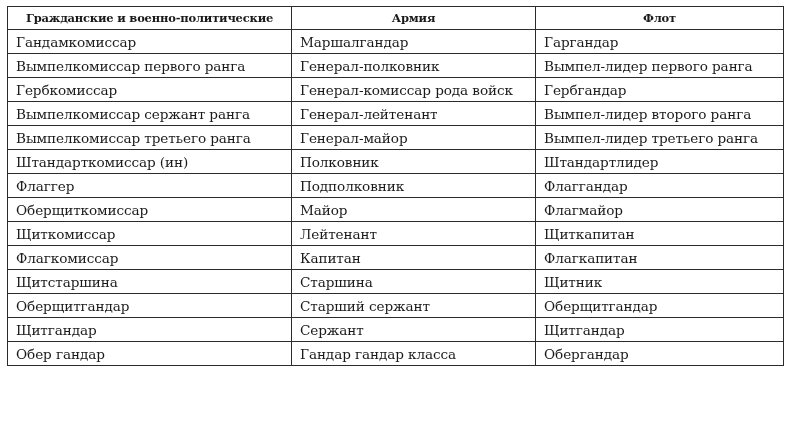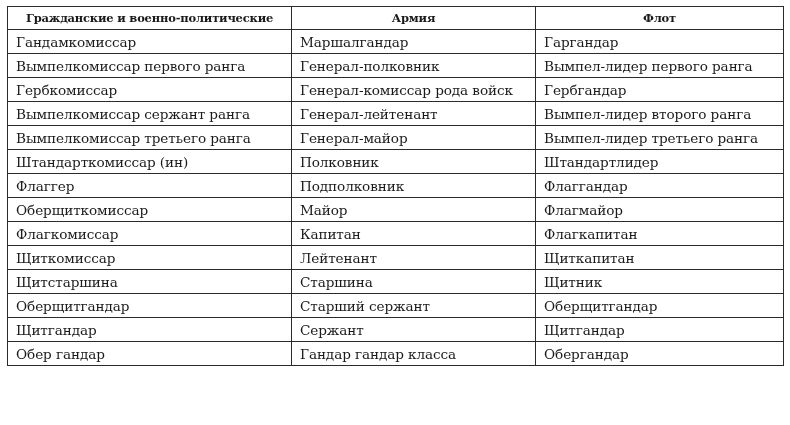--- a/index.html
+++ b/index.html
@@ -102,28 +102,28 @@
         <td>Флаггер</td>
         <td>Подполковник</td>
         <td>Флаггандар</td>
       </tr>
       <tr>
         <td>Оберщиткомиссар</td>
         <td>Майор</td>
         <td>Флагмайор</td>
       </tr>
       <tr>
+        <td>Щиткомиссар</td>
+        <td>Лейтенант</td>
+        <td>Щиткапитан</td>
+      </tr>
+      <tr>
         <td>Флагкомиссар</td>
         <td>Капитан</td>
         <td>Флагкапитан</td>
-      </tr>
-      <tr>
-        <td>Щиткомиссар</td>
-        <td>Лейтенант</td>
-        <td>Щиткапитан</td>
       </tr>
       <tr>
         <td>Щитстаршина</td>
         <td>Старшина</td>
         <td>Щитник</td>
       </tr>
       <tr>
         <td>Оберщитгандар</td>
         <td>Старший сержант</td>
         <td>Оберщитгандар</td>

